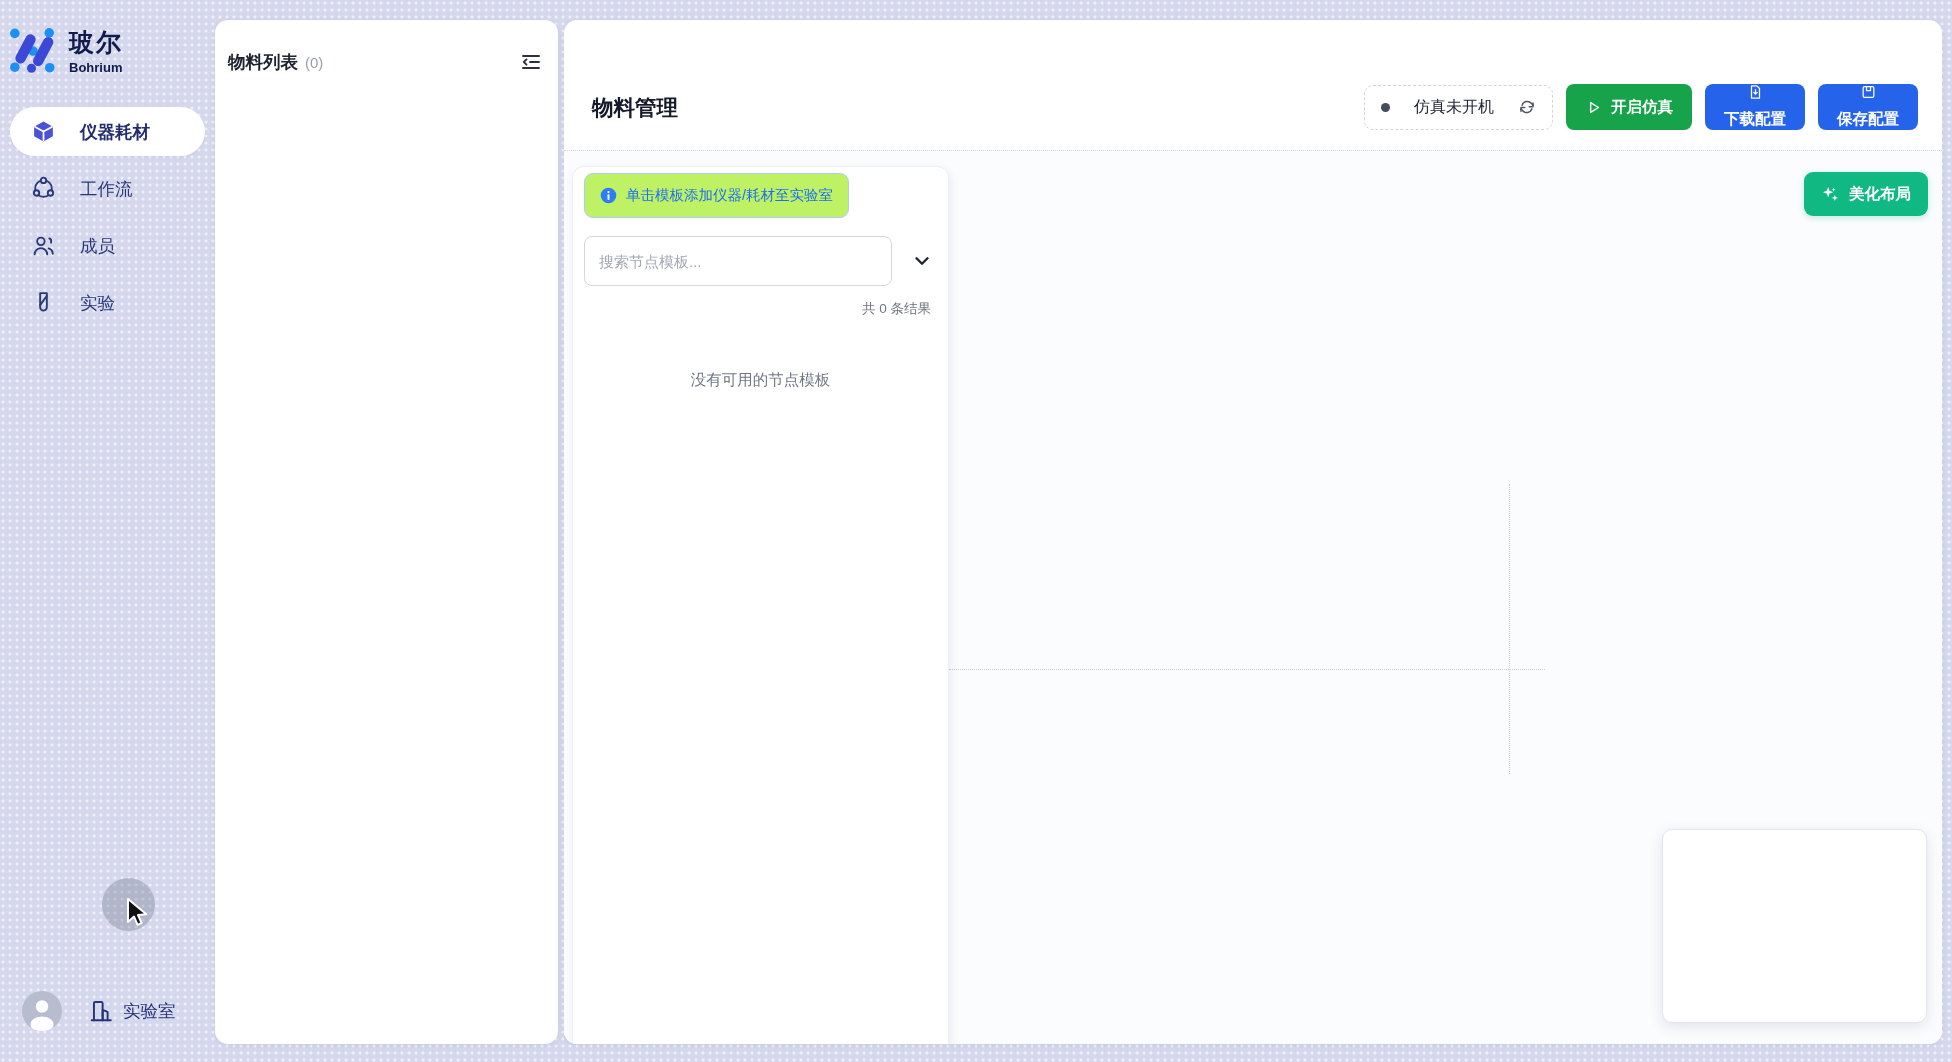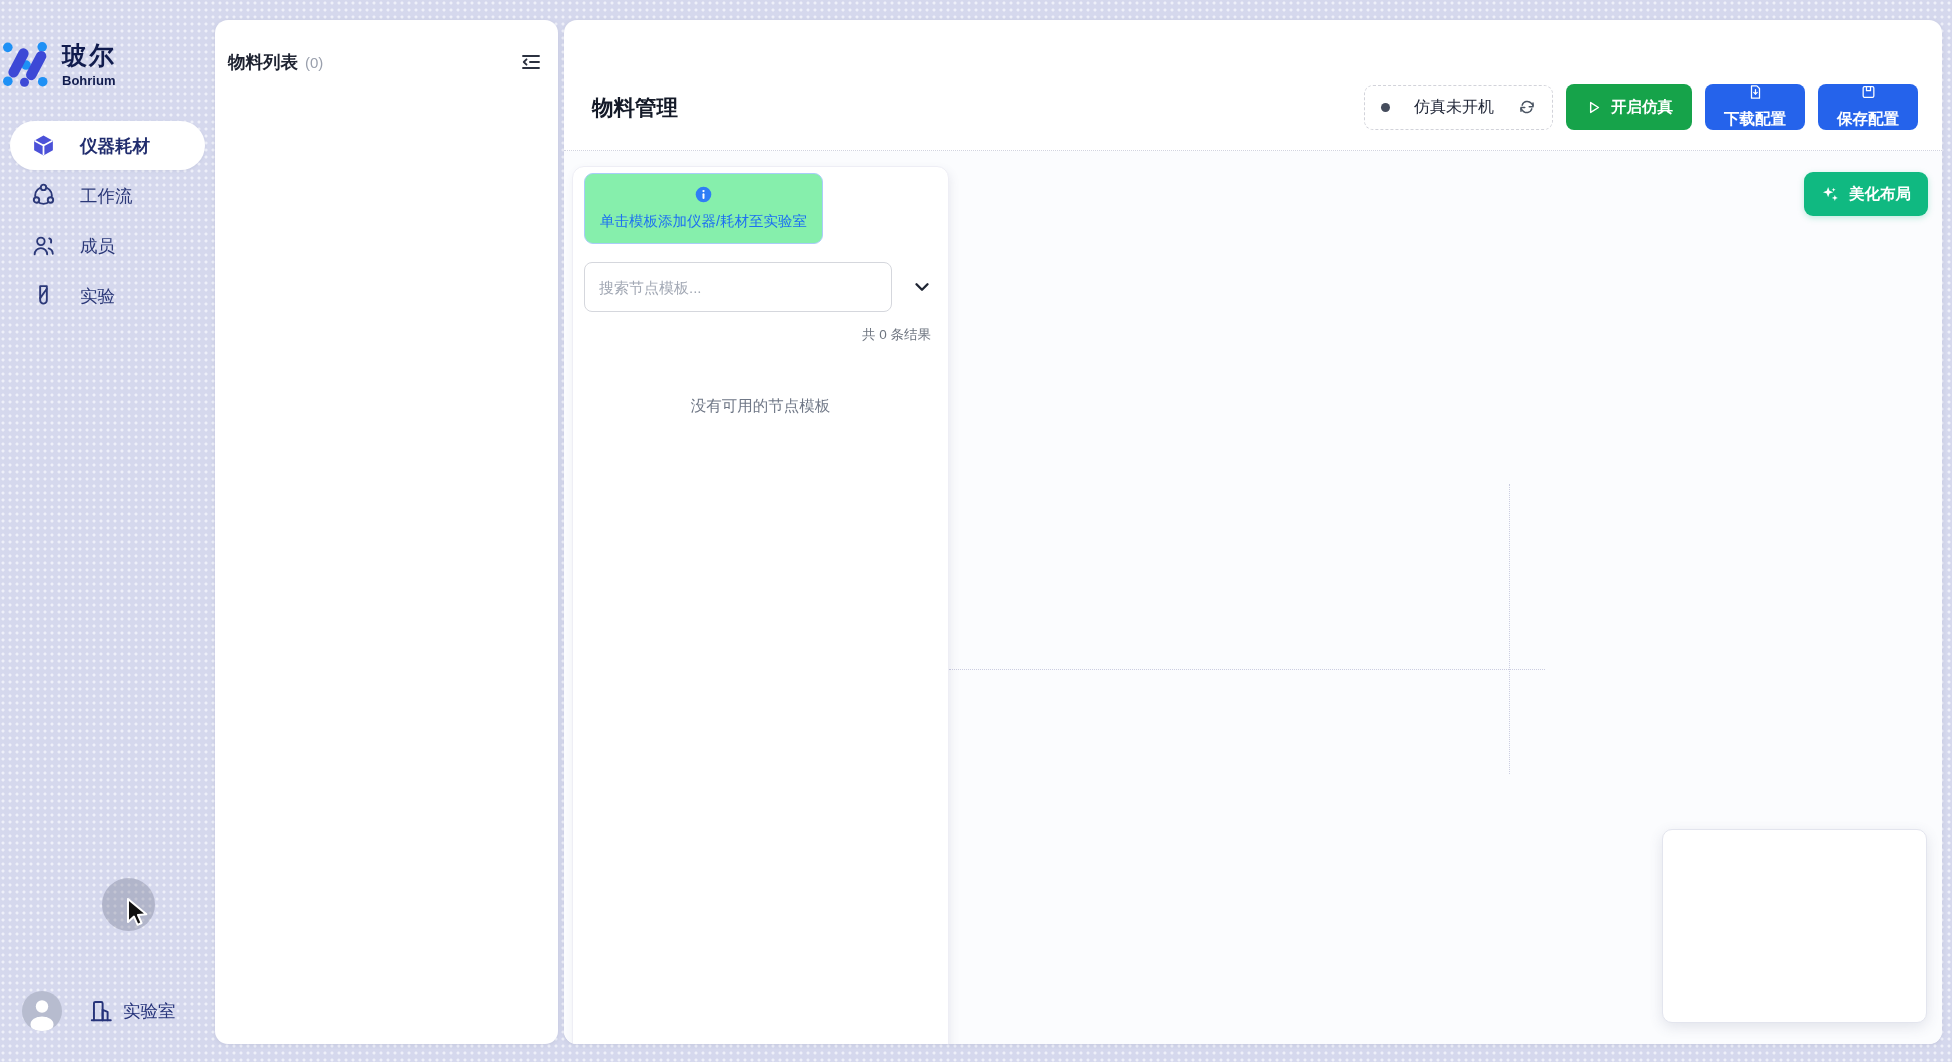--- a/index.html
+++ b/index.html
@@ -8,25 +8,25 @@
     font-family:"Liberation Sans","DejaVu Sans",sans-serif;
     background-color:#d5d8ed;
     background-image:radial-gradient(circle at 3px 3px, #eef0f9 1.4px, rgba(238,240,249,0) 1.7px);
     background-size:7px 7px;
     color:#1f2430;
   }
   .app { position:relative; width:1952px; height:1062px; display:flex; padding:10px 10px 9px 0; }
 
   
   .sidebar { width:215px; flex:0 0 215px; display:flex; flex-direction:column; padding-top:15px; }
-  .logo-row { display:flex; gap:12px; padding-left:0;margin-top:14px; }
+  .logo-row { display:flex; align-items:center; gap:12px; padding-left:7px; }
   .logo-mark { width:50px; height:50px; flex:0 0 50px; }
   .logo-zh { font-size:25px; font-weight:700; color:#111c4e; letter-spacing:2px; }
   .logo-en { font-size:13px; font-weight:700; color:#111c4e; margin-top:1px; }
-  .menu { margin-top:32px; display:flex; flex-direction:column; gap:1px; padding:0 10px; }
+  .menu { margin-top:32px; display:flex; flex-direction:column; gap:8px; padding:0 10px; }
   .menu-item { height:49px; border-radius:25px; display:flex; align-items:center; gap:24px; padding:0 21px;
                font-size:17.5px; color:#2b3878; font-weight:500; cursor:pointer; }
   .menu-item.active { background:#ffffff; font-weight:700; color:#212d6e; box-shadow:0 1px 3px rgba(70,75,120,.10); }
   .mi-icon { width:25px; height:25px; display:flex; align-items:center; justify-content:center; }
   .mi-icon svg { width:25px; height:25px; }
   .sidebar-spacer { flex:1; }
   .sidebar-bottom { display:flex; align-items:center; padding:0 16px 22px 22px; gap:26px; }
   .avatar { width:40px; height:40px; border-radius:50%; background:#b7bccf; overflow:hidden; flex:0 0 40px; cursor:pointer; }
   .lab { display:flex; align-items:center; gap:9px; font-size:17.5px; color:#26337a; font-weight:500; cursor:pointer; }
   .lab svg { width:26px; height:26px; }
@@ -64,23 +64,23 @@
   .btn.blue  { background:#2563eb;flex-direction:column; }
 
   
   .canvas { position:relative; flex:1; background:#fbfcfe; }
   .guide-h { position:absolute; left:385px; top:518px; width:596px; border-top:1px dotted #cbcde0; }
   .guide-v { position:absolute; left:945px; top:333px; height:290px; border-left:1px dotted #cbcde0; }
 
   .template-panel { position:absolute; left:8px; top:15px; width:377px; height:900px;
                     background:#fff; border:1px solid #eeeef5; border-radius:12px;
                     box-shadow:2px 4px 10px rgba(85,90,130,.10); padding:6px 11px; }
-  .info-banner { display:inline-flex; align-items:center; gap:9px; background:#86efac;
+  .info-banner { display:inline-flex; align-items:center; gap:9px; background:#bef264;
                  border:1px solid #a9ccf8; border-radius:9px; padding:12px 15px;
-                 font-size:14.5px; color:#1d6ff2;flex-direction:column; }
+                 font-size:14.5px; color:#1d6ff2; }
   .info-icon { width:17px; height:17px; flex:0 0 17px; display:flex; }
   .search-row { margin-top:18px; display:flex; align-items:center; }
   .search-input { width:308px; height:50px; border:1px solid #d5d7dd; border-radius:8px;
                   padding:0 14px; font-size:15px; color:#333a46; font-family:inherit; outline:none; background:#fff; }
   .search-input::placeholder { color:#a2a8b4; }
   .chev { margin-left:auto; margin-right:4px; width:22px; height:22px; cursor:pointer; color:#1f2533; }
   .result-count { margin-top:14px; text-align:right; padding-right:6px; font-size:13.5px; color:#6e7580; }
   .empty-text { margin-top:52px; text-align:center; font-size:15.5px; color:#6f7786; }
 
   .beautify { position:absolute; top:21px; right:14px; height:44px; border:none; border-radius:9px;

